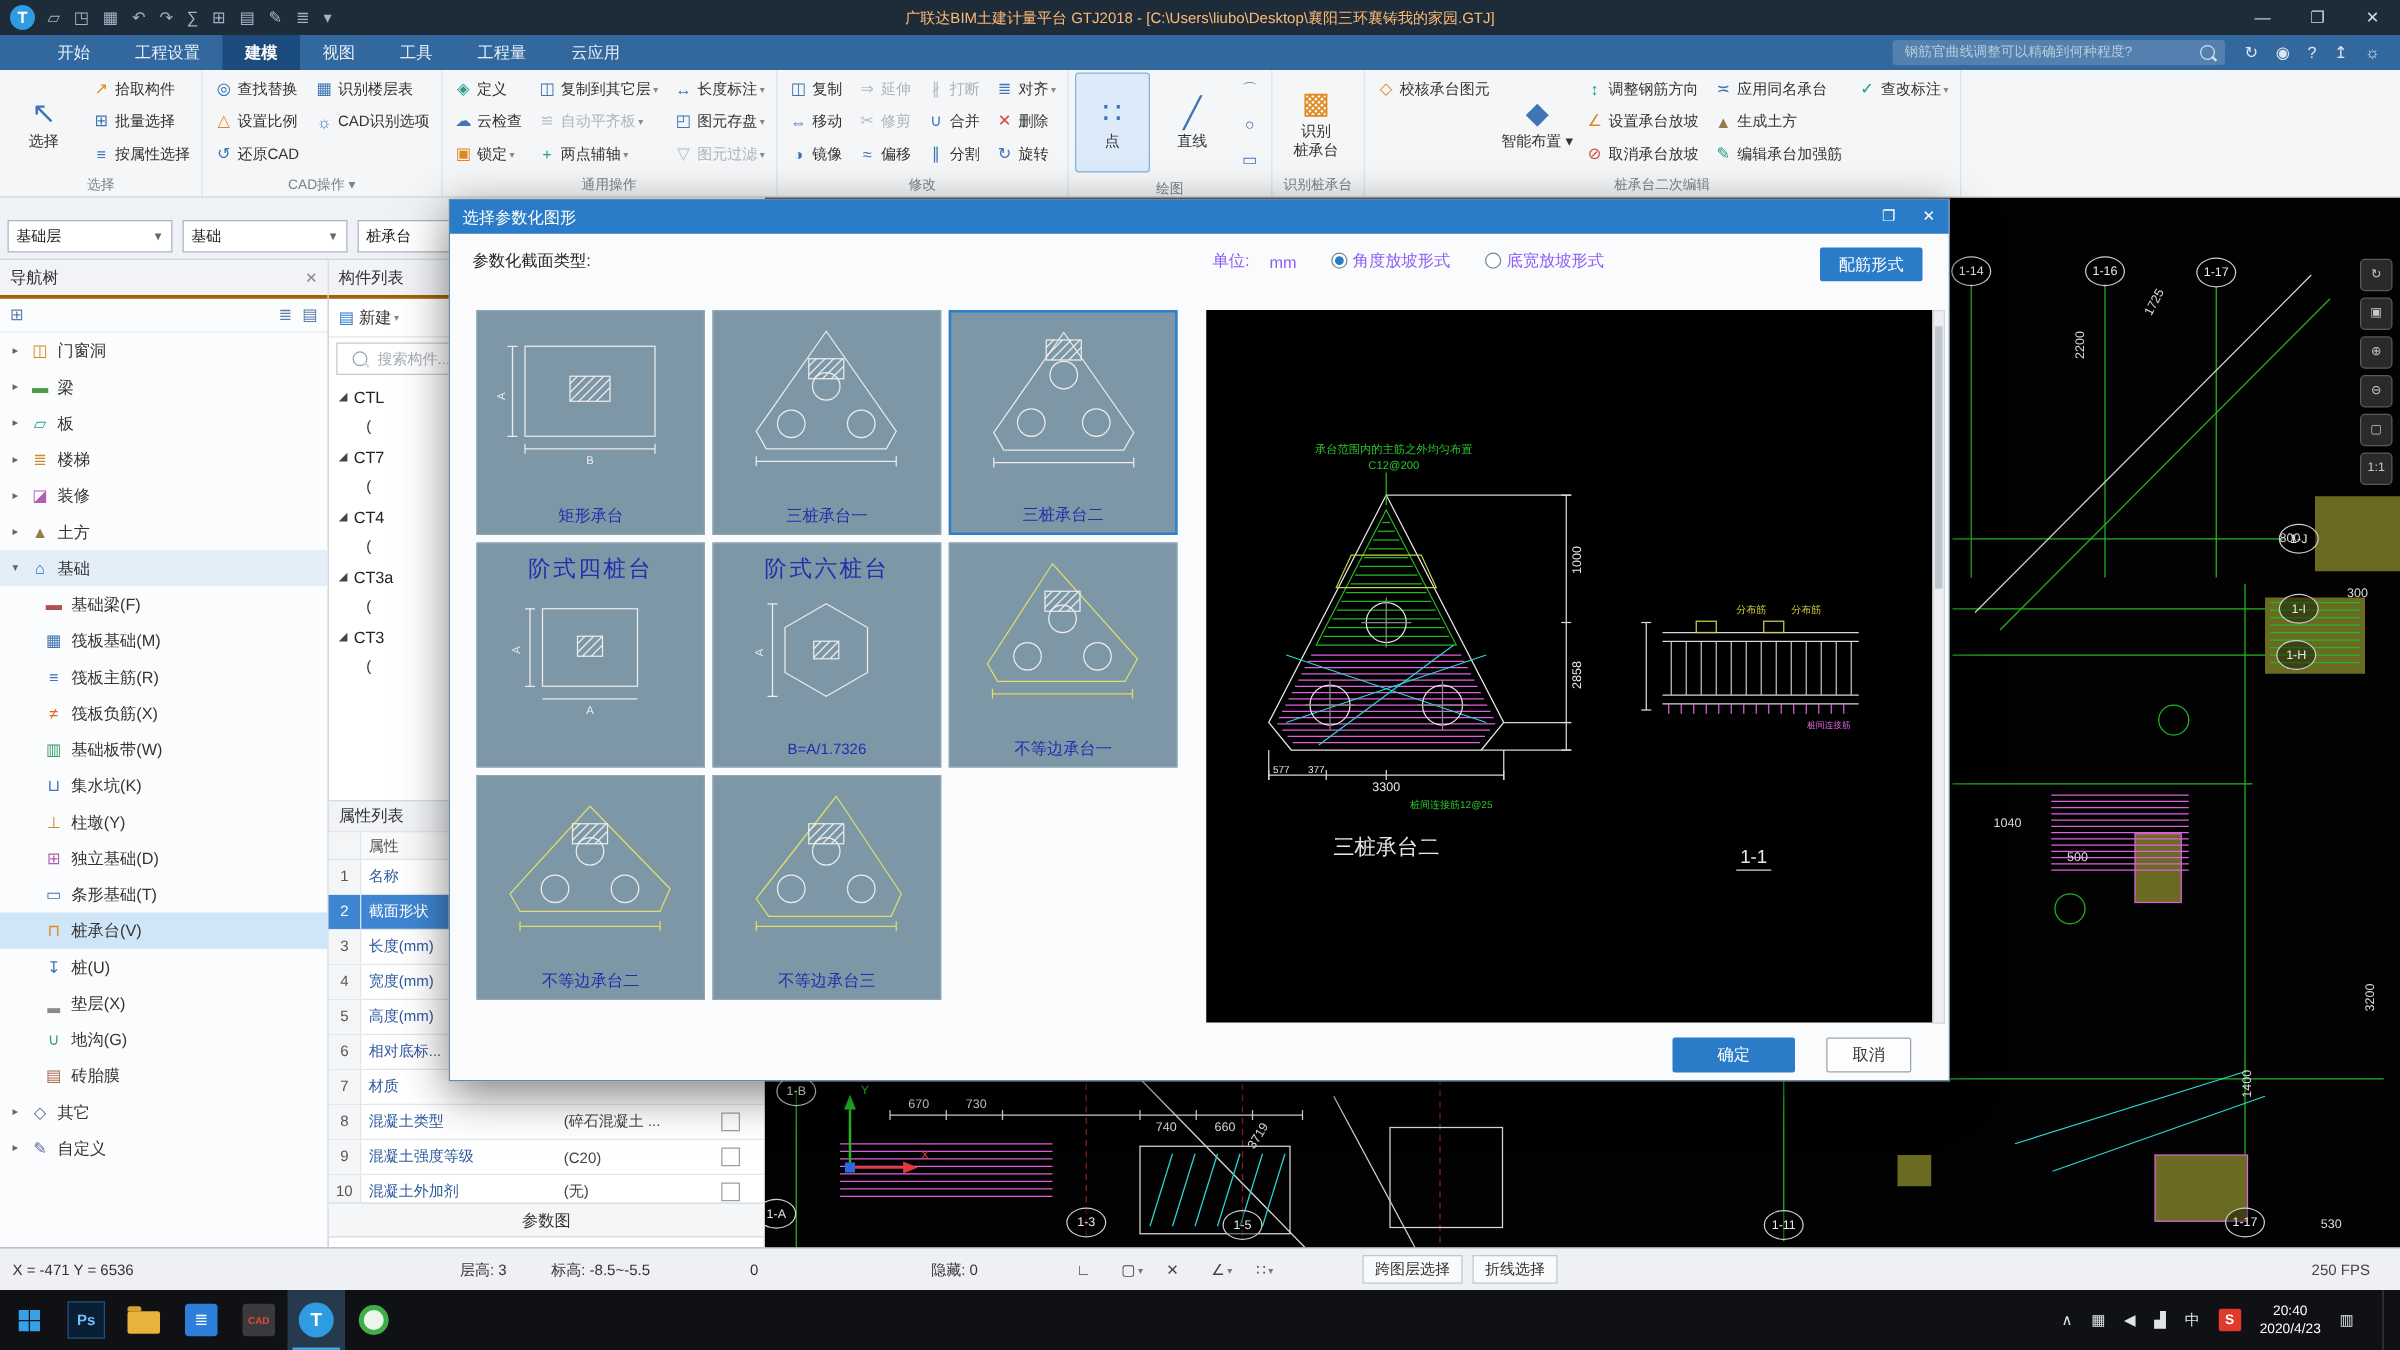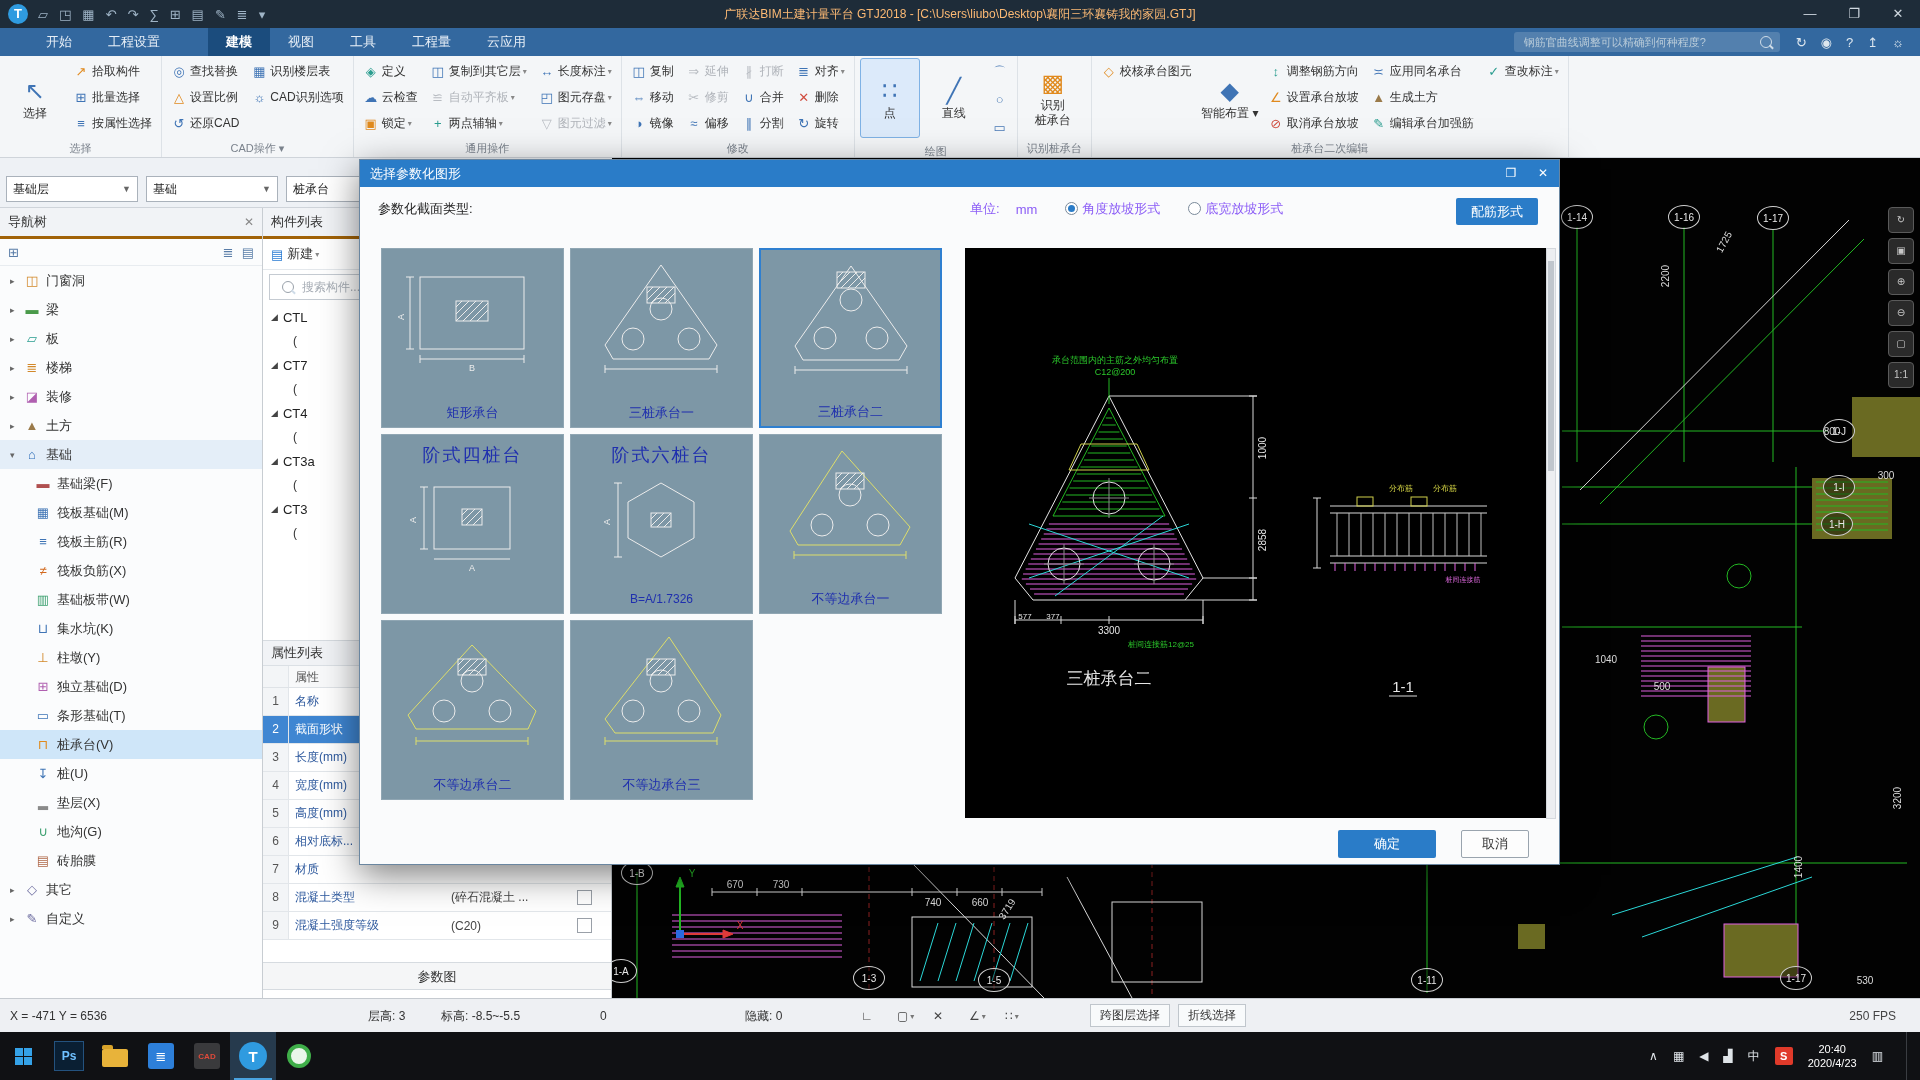--- a/index.html
+++ b/index.html
@@ -10,21 +10,21 @@
   .app-logo{width:20px;height:20px;border-radius:50%;background:#2f9be0;color:#fff;font-weight:bold;text-align:center;line-height:20px;margin:0 10px 0 8px;font-size:13px;}
   #qat{display:flex;gap:11px;color:#9fb4c6;font-size:13px;}
   #qat span{cursor:default;}
   .tb-title{position:absolute;left:300px;right:300px;text-align:center;font-size:12px;color:#fdba74;pointer-events:none;white-space:nowrap;overflow:hidden;}
   .tb-controls{margin-left:auto;display:flex;}
   .tb-btn{width:44px;height:28px;text-align:center;line-height:28px;color:#cfd8e0;font-size:13px;}
   
   #tabrow{position:absolute;top:28px;left:0;width:1920px;height:28px;background:#33689f;display:flex;align-items:center;z-index:30;}
   #tabs{display:flex;height:28px;margin-left:28px;}
   .tab{padding:0 18px;height:28px;line-height:28px;color:#e6eef6;font-size:13px;}
-  .tab.active{background:#1b4c7d;font-weight:bold;color:#fff;margin-left:30px;}
+  .tab.active{background:#1b4c7d;font-weight:bold;color:#fff;}
   .tab-search{margin-left:auto;display:flex;align-items:center;background:rgba(255,255,255,.16);border-radius:3px;height:20px;width:250px;padding:0 8px;}
   .tab-search input{flex:1;background:transparent;border:none;outline:none;color:#eaf1f7;font-size:11px;}
   .tab-search input::placeholder{color:#b9cbd9;}
   .mag{width:10px;height:10px;border:1.5px solid #cfdce8;border-radius:50%;position:relative;margin-left:6px;}
   .mag::after{content:"";position:absolute;width:5px;height:1.5px;background:#cfdce8;transform:rotate(45deg);left:8px;top:9px;}
   #tabicons{display:flex;gap:14px;margin:0 16px;color:#dce6ee;font-size:13px;}
   
   #ribbon{position:absolute;top:56px;left:0;width:1920px;height:101px;background:#f4f6f8;border-bottom:1px solid #cfd4da;z-index:20;}
   #rgroups{display:flex;height:100%;}
   .rgroup{display:flex;flex-direction:column;border-right:1px solid #dde2e7;padding:2px 3px 0;}
@@ -800,20 +800,28 @@
           </span>
         </div>
         <div class="prow">
           <span class="pc-num">9</span>
           <span class="pc-name">混凝土强度等级</span>
           <span class="pc-val">(C20)</span>
           <span class="pc-chk">
             <span class="chk"></span>
           </span>
         </div>
+        <div class="prow">
+          <span class="pc-num">10</span>
+          <span class="pc-name">混凝土外加剂</span>
+          <span class="pc-val">(无)</span>
+          <span class="pc-chk">
+            <span class="chk"></span>
+          </span>
+        </div>
       </div>
     <div class="param-btn">参数图</div>
   </div>
 
   <div id="dialog">
     <div class="dlg-title">
       <span>选择参数化图形</span>
       <span class="dlg-tbtns">
         <span class="dlg-tbtn">❐</span>
         <span class="dlg-tbtn">✕</span>

